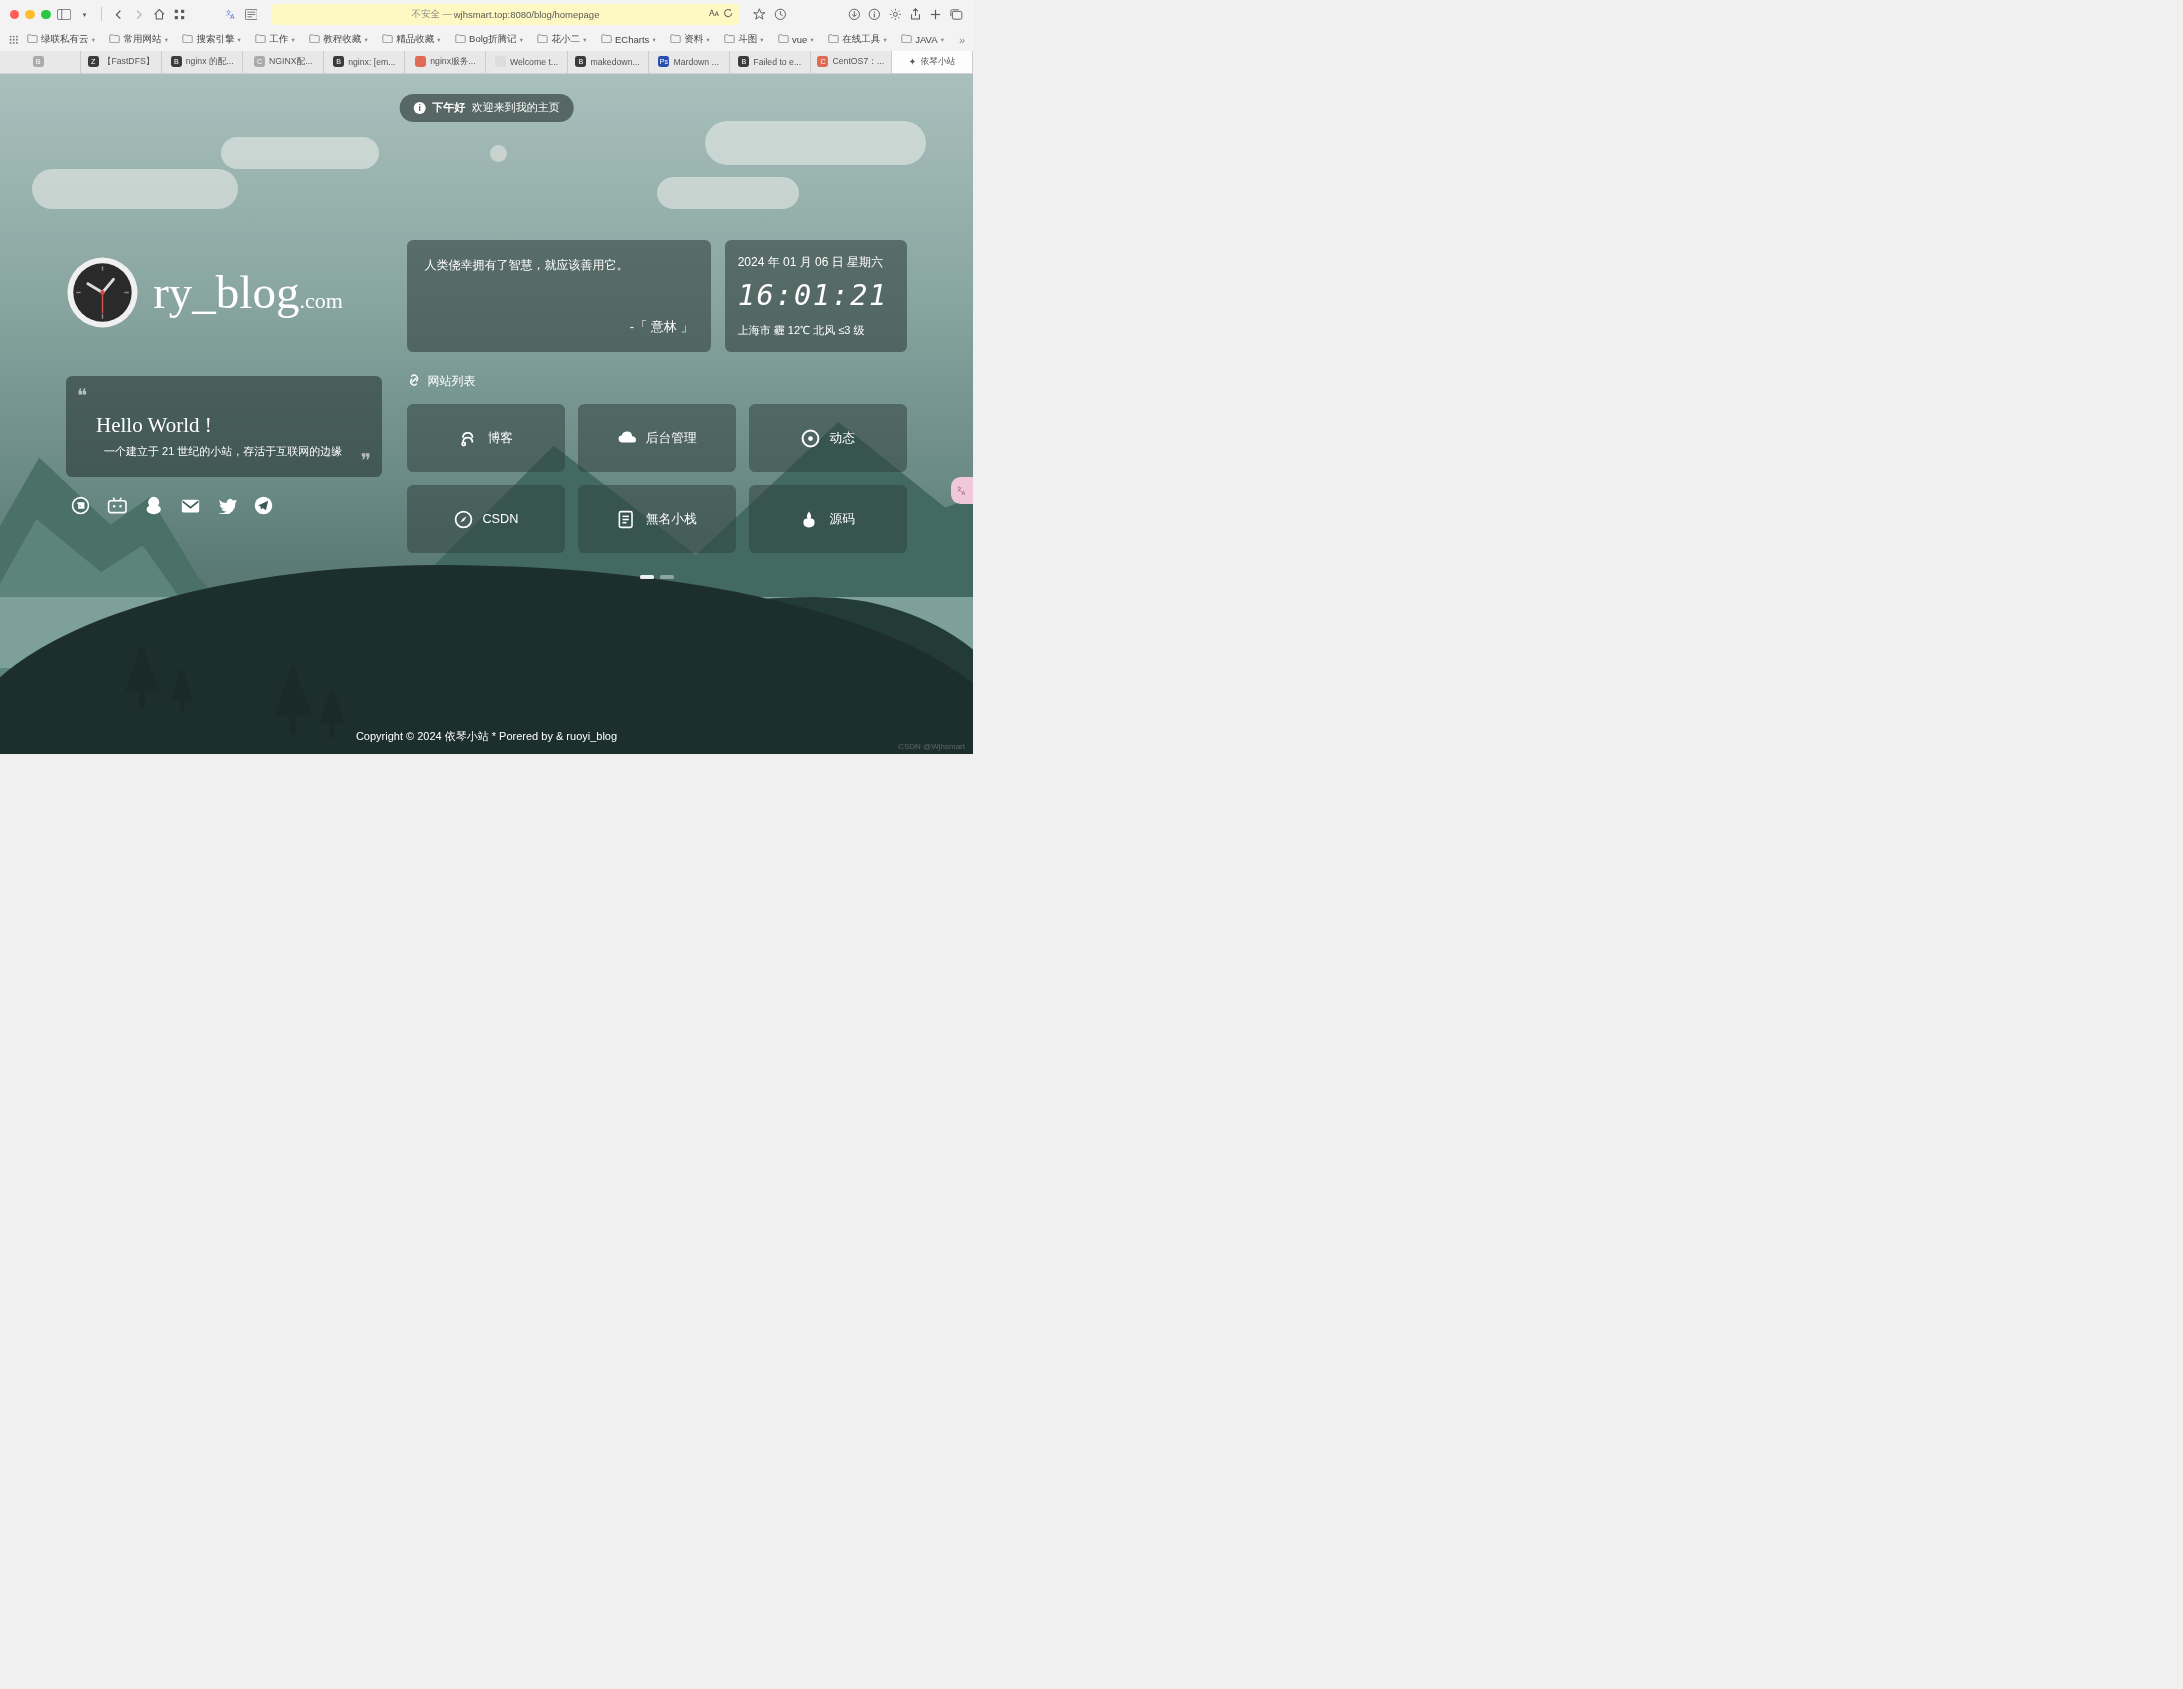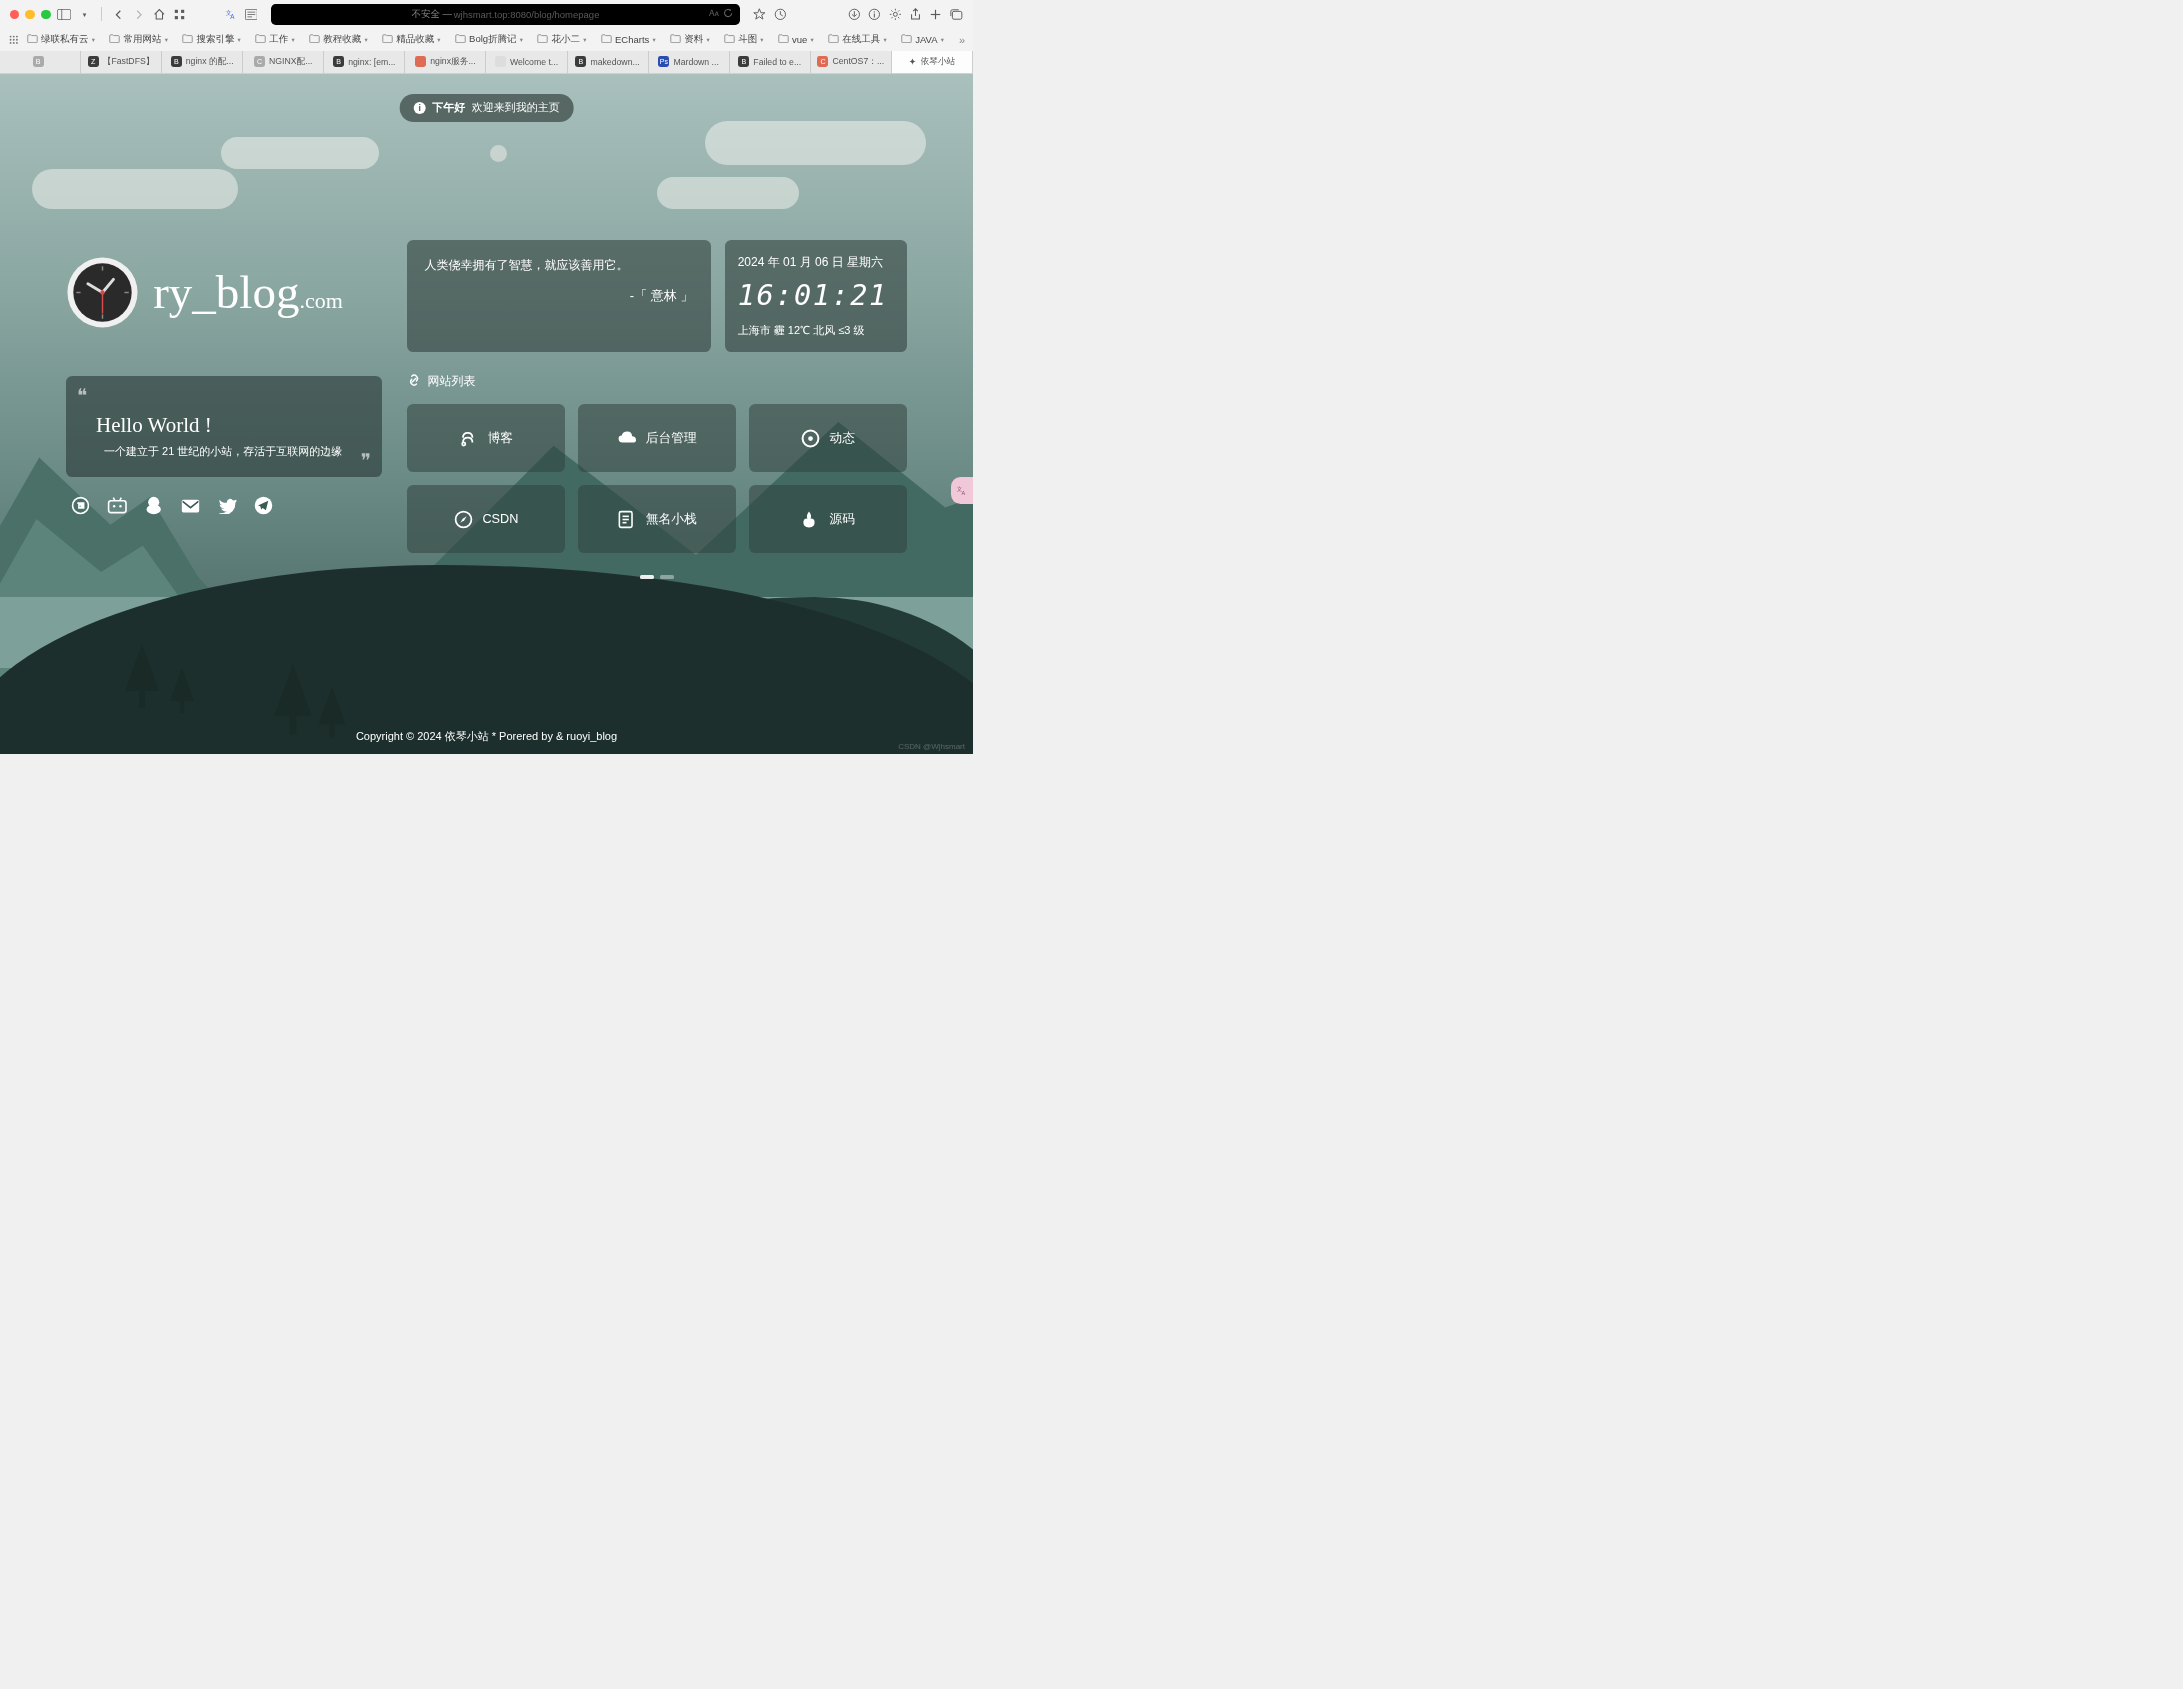--- a/index.html
+++ b/index.html
@@ -14,21 +14,21 @@
 
 .browser-chrome { background: #f3f3f3; border-bottom: 0.8px solid #d0d0d0; }
 .title-bar { height: 28.5px; display: flex; align-items: center; padding: 0 9.5px; gap: 6.3px; }
 .traffic-lights { display: flex; gap: 6.3px; }
 .traffic-light { width: 9.5px; height: 9.5px; border-radius: 50%; }
 .tl-red { background: #ff5f57; }
 .tl-yellow { background: #ffbd2e; }
 .tl-green { background: #28c940; }
 .tb-icon { width: 14.2px; height: 14.2px; display: flex; align-items: center; justify-content: center; color: #5a5a5a; }
 .tb-sep { width: 0.8px; height: 14.2px; background: #ccc; margin: 0 3.2px; }
-.address-bar { flex: 1; display: flex; align-items: center; justify-content: center; background: #000000; border-radius: 4.7px; height: 20.6px; font-size: 9.5px; color: #5a5a5a; margin: 0 6.3px; position: relative; }
+.address-bar { flex: 1; display: flex; align-items: center; justify-content: center; background: #fef9c3; border-radius: 4.7px; height: 20.6px; font-size: 9.5px; color: #5a5a5a; margin: 0 6.3px; position: relative; }
 .address-prefix { color: #888; margin-right: 1.6px; }
 .address-right { position: absolute; right: 6.3px; display: flex; gap: 4.7px; }
 
 .bookmarks-bar { height: 22px; display: flex; align-items: center; padding: 0 8px; gap: 3.2px; overflow: hidden; white-space: nowrap; }
 .bm-item { display: flex; align-items: center; gap: 3.2px; font-size: 9.5px; color: #444; padding: 1.6px 4.7px; }
 .bm-folder-icon { color: #888; }
 .bm-chevron { font-size: 6.3px; color: #888; }
 .bm-more { margin-left: auto; color: #888; font-size: 11px; }
 
 .tabs-bar { height: 22px; display: flex; background: #e8e8e8; }
@@ -74,21 +74,21 @@
 .quote-open { position: absolute; top: 8px; left: 11px; font-size: 19px; color: rgba(255,255,255,0.6); }
 .quote-close { position: absolute; bottom: 4.7px; right: 11px; font-size: 19px; color: rgba(255,255,255,0.6); }
 .hello-title { font-family: "Brush Script MT", cursive; font-size: 21px; margin-bottom: 6.3px; margin-left: 11px; margin-top: 20px; }
 .hello-sub { font-size: 11px; margin-left: 19px; }
 
 .social-row { display: flex; gap: 16px; margin-top: 19px; padding-left: 4.7px; }
 .social-icon { width: 20.6px; height: 20.6px; display: flex; align-items: center; justify-content: center; color: #fff; cursor: pointer; }
 
 .top-duo { display: flex; gap: 14.2px; }
 .card { background: rgba(50,65,62,0.6); border-radius: 6.3px; color: #fff; }
-.quote-card { flex: 1; padding: 16px 17.4px; display: flex; flex-direction: column; min-height: 103px; }
+.quote-card { flex: 1; padding: 16px 17.4px; display: flex; flex-direction: column; justify-content: space-between; min-height: 103px; }
 .quote-text { font-size: 12px; line-height: 1.6; }
 .quote-author { font-size: 13px; text-align: right; margin-top: 12.7px; }
 .clock-card { flex: 0 0 182px; padding: 14.2px 12.7px; }
 .date-line { font-size: 12px; margin-bottom: 8px; }
 .time-line { font-family: "DSEG7", monospace; font-size: 30px; letter-spacing: 1.6px; font-weight: 300; font-style: italic; } 
 .weather-line { font-size: 11px; margin-top: 11px; }
 
 .section-header { display: flex; align-items: center; gap: 6.3px; color: #fff; font-size: 12px; margin-top: 7px; }
 
 .links-grid { display: grid; grid-template-columns: repeat(3, 1fr); gap: 12.7px; }

